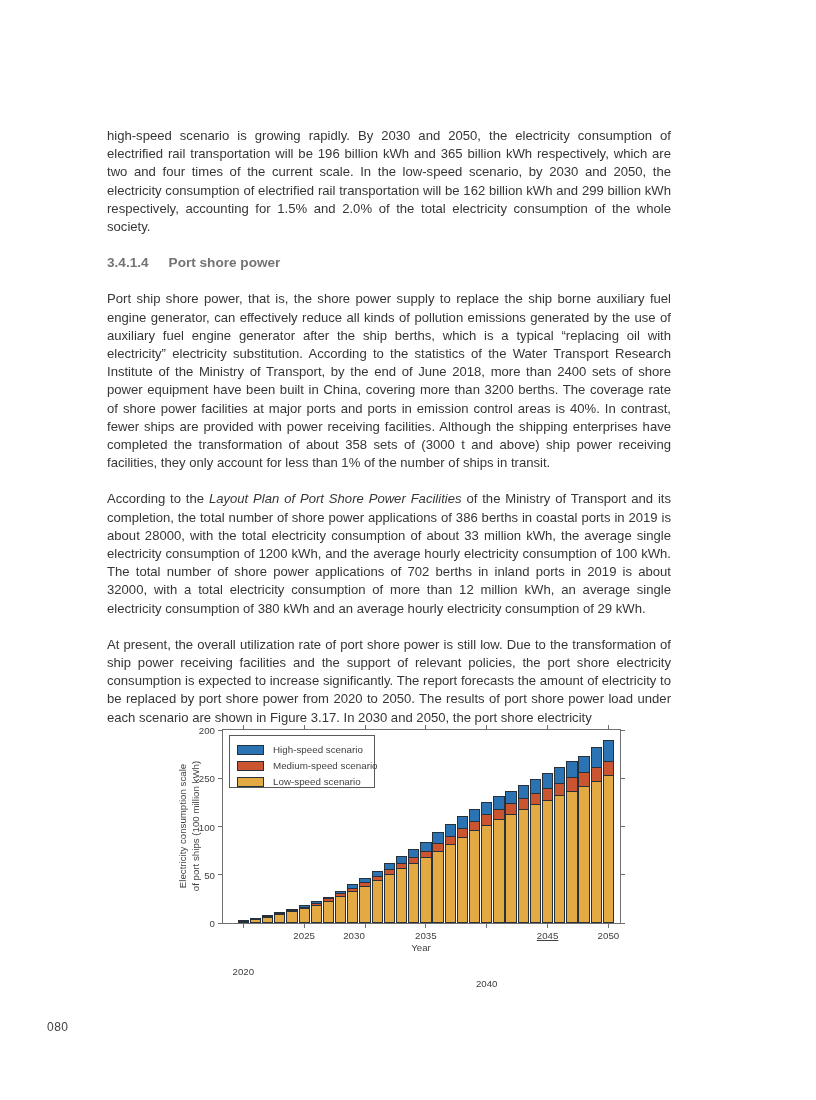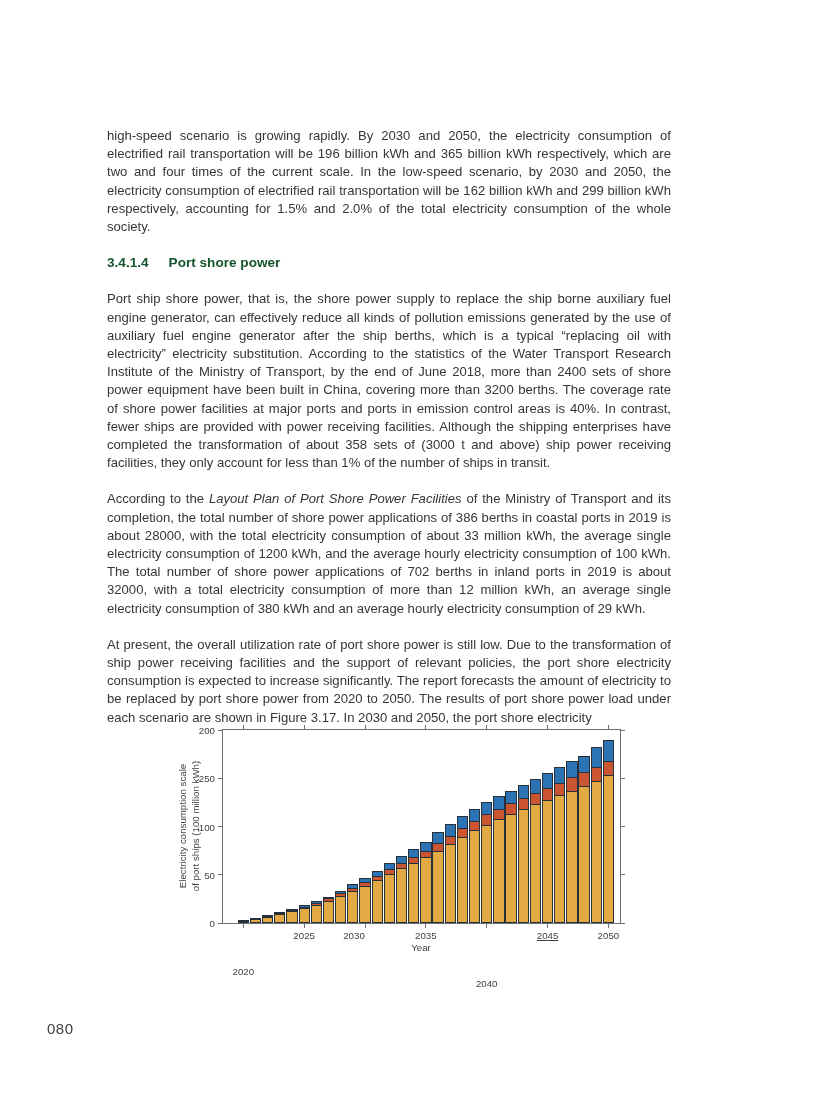--- a/index.html
+++ b/index.html
@@ -2,21 +2,21 @@
 <html><head>
 <meta charset="utf-8">
 <style>
   html,body{margin:0;padding:0;background:#ffffff;}
   body{width:816px;height:1100px;position:relative;font-family:"Liberation Sans",sans-serif;color:#333333;}
   .page{position:absolute;left:0;top:0;width:816px;height:1100px;background:#ffffff;overflow:hidden;}
 
   
   .text-col{position:absolute;left:107px;top:127px;width:564px;}
   p.body{font-size:13.1px;line-height:18.2px;text-align:justify;margin:0 0 18px 0;color:#363636;}
-  h3.section{font-size:13.6px;line-height:18.2px;font-weight:bold;color:#14532d;margin:0 0 18px 0;}
+  h3.section{font-size:13.6px;line-height:18.2px;font-weight:bold;color:#737373;margin:0 0 18px 0;}
   .sec-num{margin-right:20px;}
   .it{font-style:italic;}
 
   
   #figure{position:absolute;left:170px;top:722px;width:470px;height:240px;}
   #plot-area{position:absolute;left:52px;top:7px;width:397px;height:193px;border:1px solid #6e6f71;box-sizing:content-box;}
   .bar{position:absolute;bottom:0;width:11.4px;box-sizing:border-box;border:1px solid #26313c;}
   .tick{position:absolute;background:#6e6f71;}
   .ytick-label{position:absolute;font-size:9.7px;color:#414042;transform:translate(-100%,-50%);white-space:nowrap;}
   .xtick-label{position:absolute;font-size:9.7px;color:#414042;transform:translateX(-50%);white-space:nowrap;}
@@ -26,21 +26,21 @@
   #legend{position:absolute;left:6px;top:5px;width:146px;height:53px;background:#ffffff;border:1px solid #58595b;
           box-sizing:border-box;padding:6px 0 0 7px;z-index:5;}
   .legend-row{display:flex;align-items:center;height:15px;margin-bottom:1px;}
   .legend-swatch{width:27px;height:10px;box-sizing:border-box;border:1px solid #26313c;margin-right:9px;flex:none;}
   .legend-label{font-size:9.8px;color:#414042;white-space:nowrap;}
 
   
   #caption{position:absolute;left:113px;top:963px;width:564px;text-align:center;
            font-size:12.3px;font-weight:bold;color:#1879bf;white-space:nowrap;}
   #cap-label{margin-right:13px;}
-  #pagenum{position:absolute;left:47px;top:1020px;font-size:15px;color:#414042;letter-spacing:0.5px;}
+  #pagenum{position:absolute;left:47px;top:1020px;font-size:12px;color:#414042;letter-spacing:0.5px;}
 </style>
 </head>
 <body>
 
 <div class="page">
 
   <div class="text-col">
     <p class="body">high-speed scenario is growing rapidly. By 2030 and 2050, the electricity consumption of electrified rail transportation will be 196 billion kWh and 365 billion kWh respectively, which are two and four times of the current scale. In the low-speed scenario, by 2030 and 2050, the electricity consumption of electrified rail transportation will be 162 billion kWh and 299 billion kWh respectively, accounting for 1.5% and 2.0% of the total electricity consumption of the whole society.</p>
 
     <h3 class="section">
@@ -181,18 +181,32 @@
         <div class="xtick-label" style="left: 202.85px; top: 200px;">2035</div>
         <div class="tick" style="left: 263.2px; top: 193px; width: 1px; height: 5px;"></div>
         <div class="tick" style="left: 263.2px; top: -5px; width: 1px; height: 5px;"></div>
         <div class="xtick-label" style="left: 263.7px; top: 200px; margin-top: 48px;">2040</div>
         <div class="tick" style="left: 324.05px; top: 193px; width: 1px; height: 5px;"></div>
         <div class="tick" style="left: 324.05px; top: -5px; width: 1px; height: 5px;"></div>
         <div class="xtick-label" style="left: 324.55px; top: 200px; text-decoration: underline;">2045</div>
         <div class="tick" style="left: 384.9px; top: 193px; width: 1px; height: 5px;"></div>
         <div class="tick" style="left: 384.9px; top: -5px; width: 1px; height: 5px;"></div>
         <div class="xtick-label" style="left: 385.4px; top: 200px;">2050</div>
+        <div id="legend">
+          <div class="legend-row">
+            <div class="legend-swatch" style="background: rgb(43, 115, 178); border-color: rgb(38, 49, 60);"></div>
+            <span class="legend-label">High-speed scenario</span>
+          </div>
+          <div class="legend-row">
+            <div class="legend-swatch" style="background: rgb(203, 84, 49); border-color: rgb(38, 49, 60);"></div>
+            <span class="legend-label">Medium-speed scenario</span>
+          </div>
+          <div class="legend-row">
+            <div class="legend-swatch" style="background: rgb(227, 170, 67); border-color: rgb(38, 49, 60);"></div>
+            <span class="legend-label">Low-speed scenario</span>
+          </div>
+        </div>
       </div>
   </div>
 
 
   <div id="pagenum">080</div>
 </div>
 
 </body></html>

